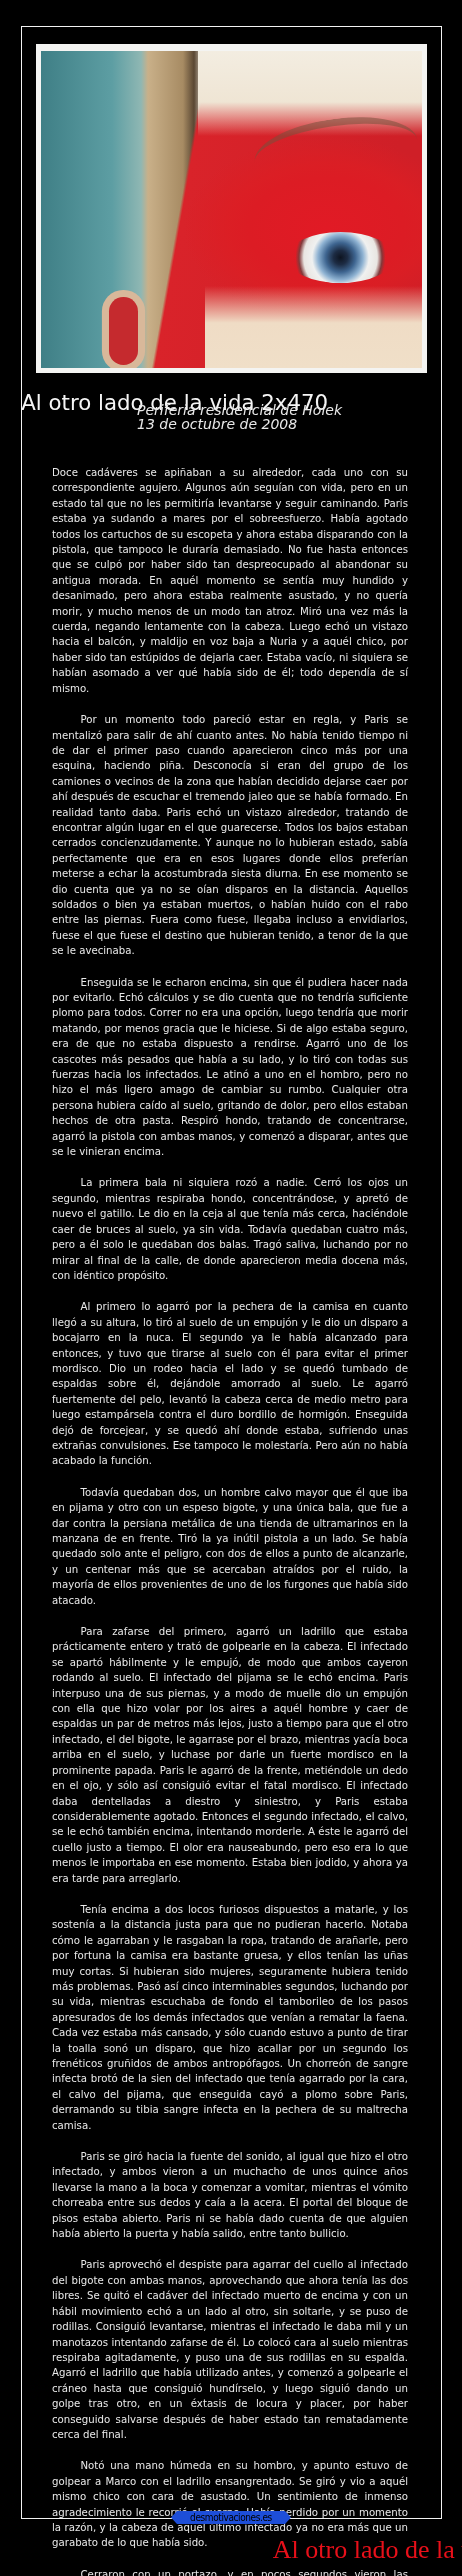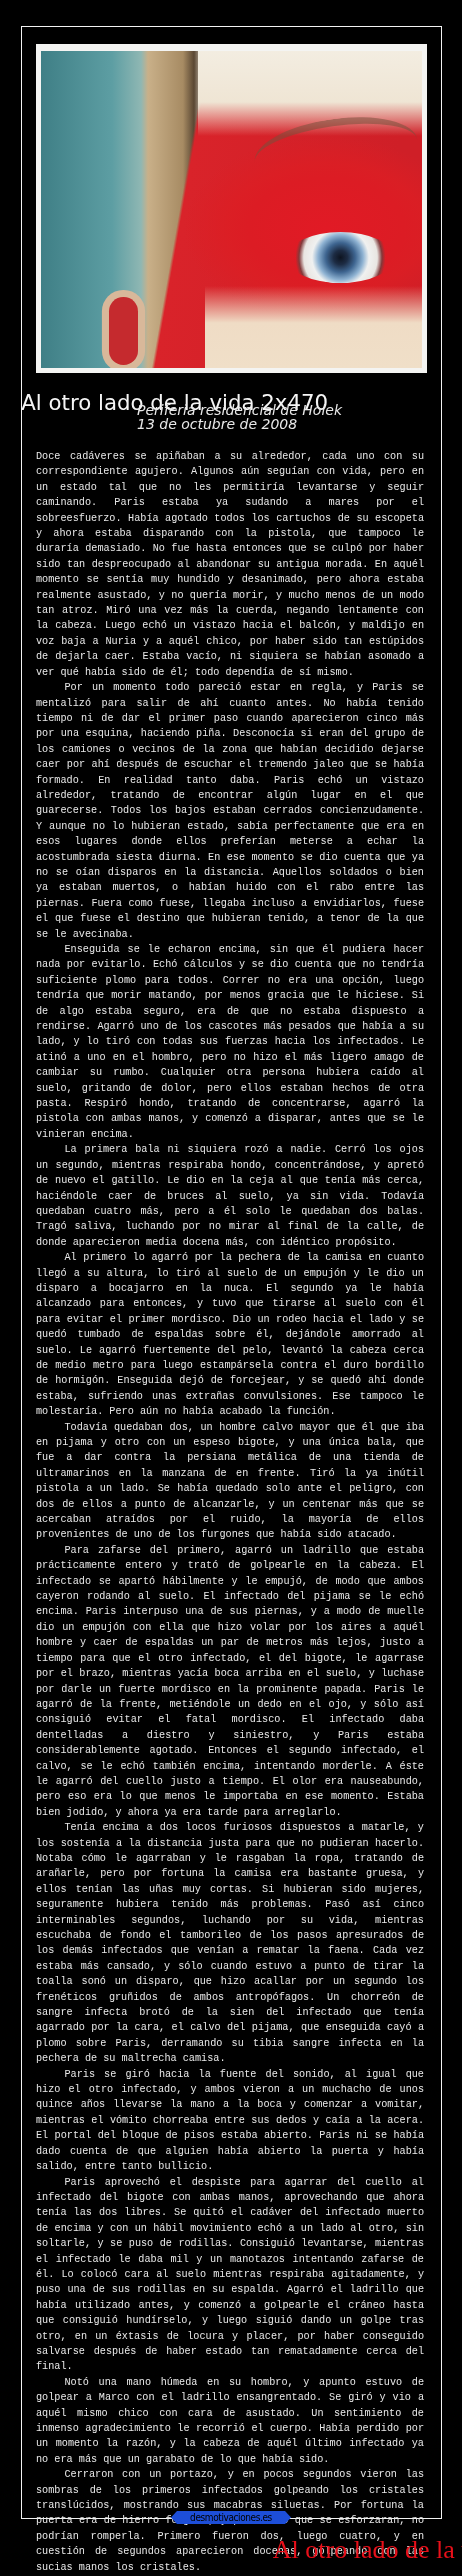--- a/index.html
+++ b/index.html
@@ -51,21 +51,21 @@
     text-align: left; color: #f5f5f5; font-size: 21.3px; letter-spacing: 0;
   }
   .meta {
     position: absolute; right: 41px; top: 403px; width: 285px;
     text-align: left; color: #e8e8e8; font-style: italic; font-size: 14px; line-height: 14.2px;
   }
   .body {
     position: absolute; left: 36px; width: 388px; top: 449px;
     color: #e9e9e9; font-size: 10.2px; line-height: 15.4px; text-align: justify;
   }
-  .body p { margin: 0; font-family: Liberation Mono, monospace; }
+  .body p { margin: 16px; }
   .body p.indent { text-indent: 28.5px; }
   .badge {
     position: absolute; top: 2511px; left: 171px; width: 120px; height: 13px;
     background: #1d4ed8; color: #000; text-align: center;
     font-family: "DejaVu Sans Condensed", "DejaVu Sans", sans-serif; font-size: 10px; line-height: 13px;
     letter-spacing: -0.4px;
     clip-path: polygon(5% 0, 95% 0, 100% 50%, 95% 100%, 5% 100%, 0 50%);
   }
   .caption {
     position: absolute; left: 0; width: 463px; top: 2535px;

